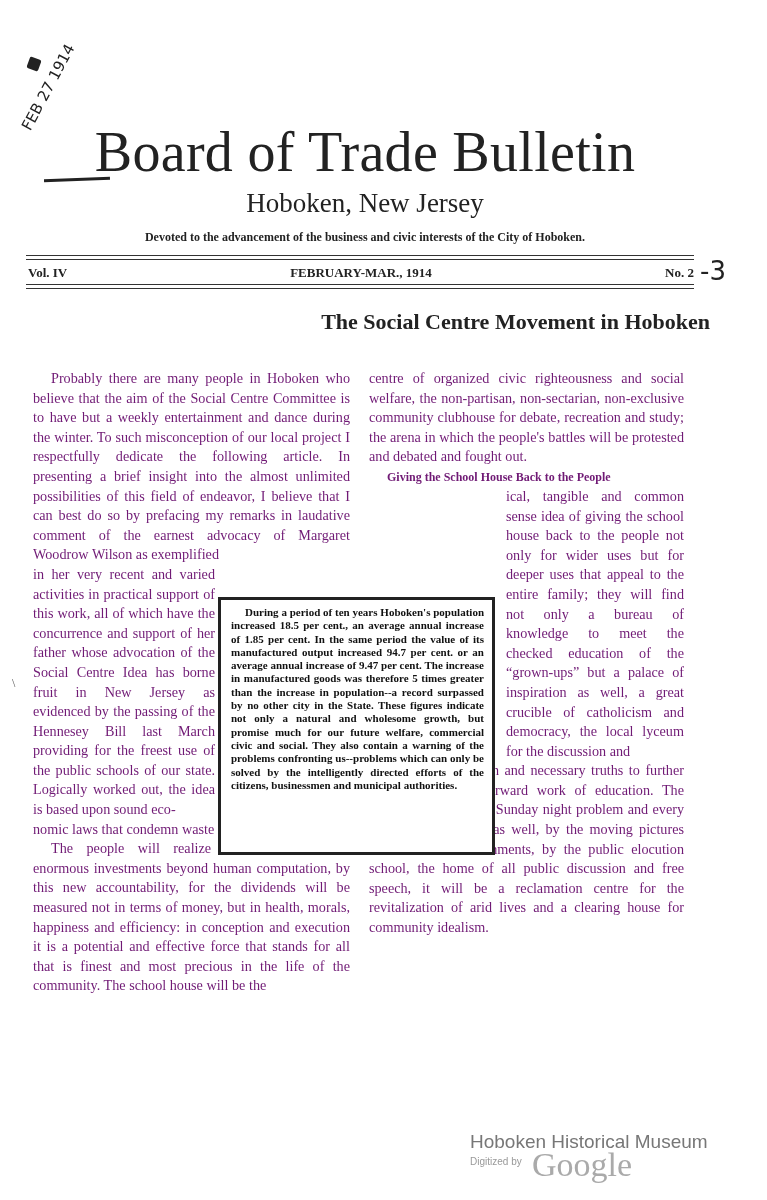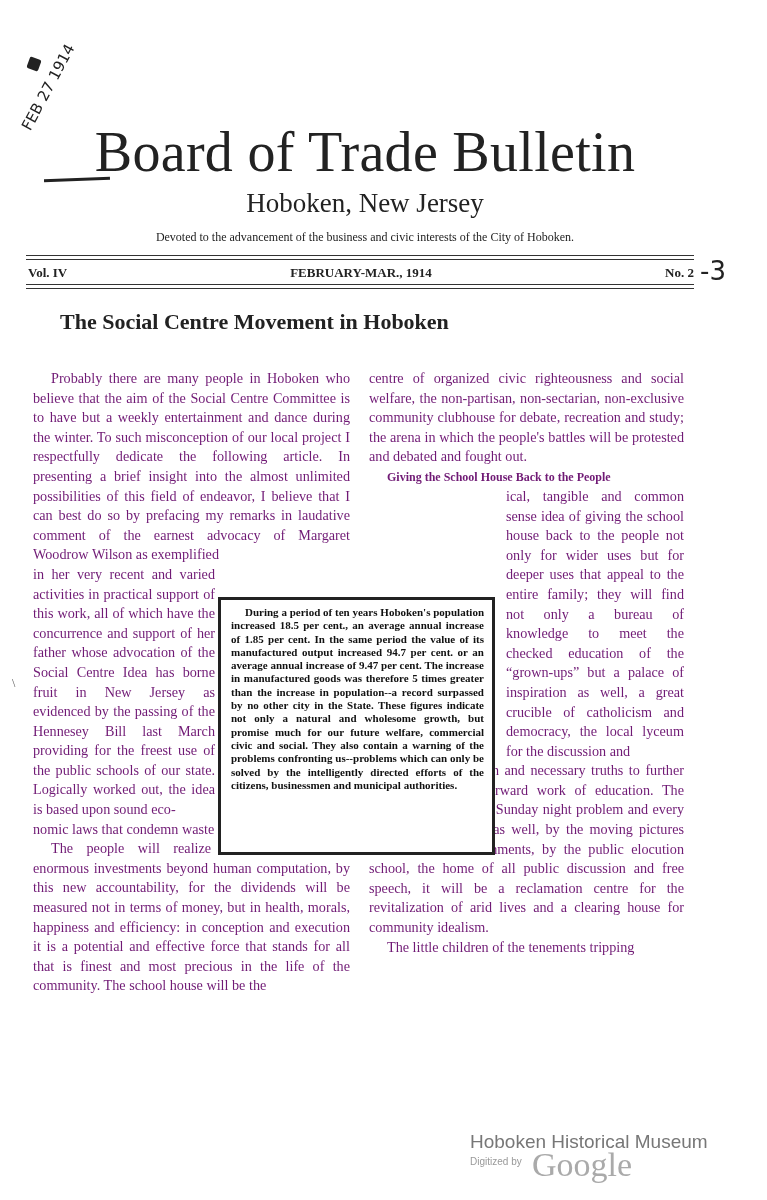--- a/index.html
+++ b/index.html
@@ -3,28 +3,28 @@
 <meta charset="utf-8">
 <style>
   html,body{margin:0;padding:0;background:#fff;}
   body{width:767px;height:1200px;position:relative;overflow:hidden;color:#1e1e1e;font-family:"Liberation Serif","DejaVu Serif",serif;}
   .abs{position:absolute;}
   .stamp{left:14px;top:40px;transform:rotate(-62deg);transform-origin:left top;font-family:"DejaVu Sans",sans-serif;font-size:15px;color:#222;white-space:nowrap;top:125px;left:18px;}
   .stamp-mark{left:28px;top:58px;width:12px;height:12px;background:#222;border-radius:2px;transform:rotate(20deg);}
   .masthead{left:30px;top:120px;width:670px;text-align:center;font-size:56px;letter-spacing:0.3px;color:#222;line-height:64px;}
   .mast-underline{left:44px;top:178px;width:66px;height:3px;background:#222;transform:rotate(-2deg);}
   .subtitle{left:30px;top:188px;width:670px;text-align:center;font-size:27px;color:#222;}
-  .tagline{left:30px;top:230px;width:670px;text-align:center;font-size:12px;font-weight:normal;color:#222;font-family:"Liberation Serif",serif;}
+  .tagline{left:30px;top:230px;width:670px;text-align:center;font-size:12px;font-weight:bold;color:#222;font-family:"Liberation Serif",serif;}
   .rule{left:26px;width:668px;height:1px;background:#333;}
   .issue-row{left:28px;top:265px;width:666px;height:20px;font-size:13px;font-weight:bold;color:#222;}
   .vol{position:absolute;left:0;top:0;}
   .date{position:absolute;left:0;width:666px;text-align:center;top:0;}
   .no{position:absolute;right:0;top:0;}
   .handwritten{left:700px;top:256px;font-size:26px;color:#222;font-family:"DejaVu Sans",sans-serif;}
-  .article-title{left:60px;top:308px;width:650px;text-align:left;font-size:22px;font-weight:bold;line-height:28px;color:#222;}
+  .article-title{left:60px;top:308px;width:650px;text-align:right;font-size:22px;font-weight:bold;line-height:28px;color:#222;}
   .col{font-size:14.2px;line-height:19.6px;text-align:justify;color:#701a75;}
   .col p{margin:0;text-indent:18px;}
   .col p.noind{text-indent:0;}
   .col1{left:33px;top:369px;width:317px;}
   .col2{left:369px;top:369px;width:315px;}
   .narrow{width:182px;}
   .narrow2{width:178px;margin-left:137px;}
   .subhead{font-weight:bold;font-size:12px;text-align:left;text-indent:18px;line-height:20px;}
   .box{left:218px;top:597px;width:277px;height:258px;border:3px solid #222;background:#fff;box-sizing:border-box;padding:6px 8px 0 10px;}
   .box-text{font-family:"Liberation Serif",serif;font-weight:bold;font-size:11px;line-height:13.3px;text-align:justify;color:#111;}
@@ -69,21 +69,20 @@
   <p>The people will realize dividends on these enormous investments beyond human computation, by this new accountability, for the dividends will be measured not in terms of money, but in health, morals, happiness and efficiency: in conception and execution it is a potential and effective force that stands for all that is finest and most precious in the life of the community. The school house will be the</p>
 </div>
 
 <div class="abs col col2">
   <p class="noind">centre of organized civic righteousness and social welfare, the non-partisan, non-sectarian, non-exclusive community clubhouse for debate, recreation and study; the arena in which the people's battles will be protested and debated and fought out.</p>
   <div class="subhead">Giving the School House Back to the People</div>
   <div class="narrow2">
     <p class="noind">ical, tangible and common sense idea of giving the school house back to the people not only for wider uses but for deeper uses that appeal to the entire family; they will find not only a bureau of knowledge to meet the checked education of the “grown-ups” but a palace of inspiration as well, a great crucible of catholicism and democracy, the local lyceum for the discussion and</p>
   </div>
   <p class="noind">dissemination of plain and necessary truths to further supplement every forward work of education. The schools can solve the Sunday night problem and every other night problem as well, by the moving pictures and kindred entertainments, by the public elocution school, the home of all public discussion and free speech, it will be a reclamation centre for the revitalization of arid lives and a clearing house for community idealism.</p>
-  <p>The little children of the tenements tripping</p>
 </div>
 
 <div class="abs box">
   <div class="box-text">
       <p>During a period of ten years Hoboken's population increased 18.5 per cent., an average annual increase of 1.85 per cent. In the same period the value of its manufactured output increased 94.7 per cent. or an average annual increase of 9.47 per cent. The increase in manufactured goods was therefore 5 times greater than the increase in population--a record surpassed by no other city in the State. These figures indicate not only a natural and wholesome growth, but promise much for our future welfare, commercial civic and social. They also contain a warning of the problems confronting us--problems which can only be solved by the intelligently directed efforts of the citizens, businessmen and municipal authorities.</p>
     </div>
 </div>
 
 <div class="abs tick">\</div>
 

